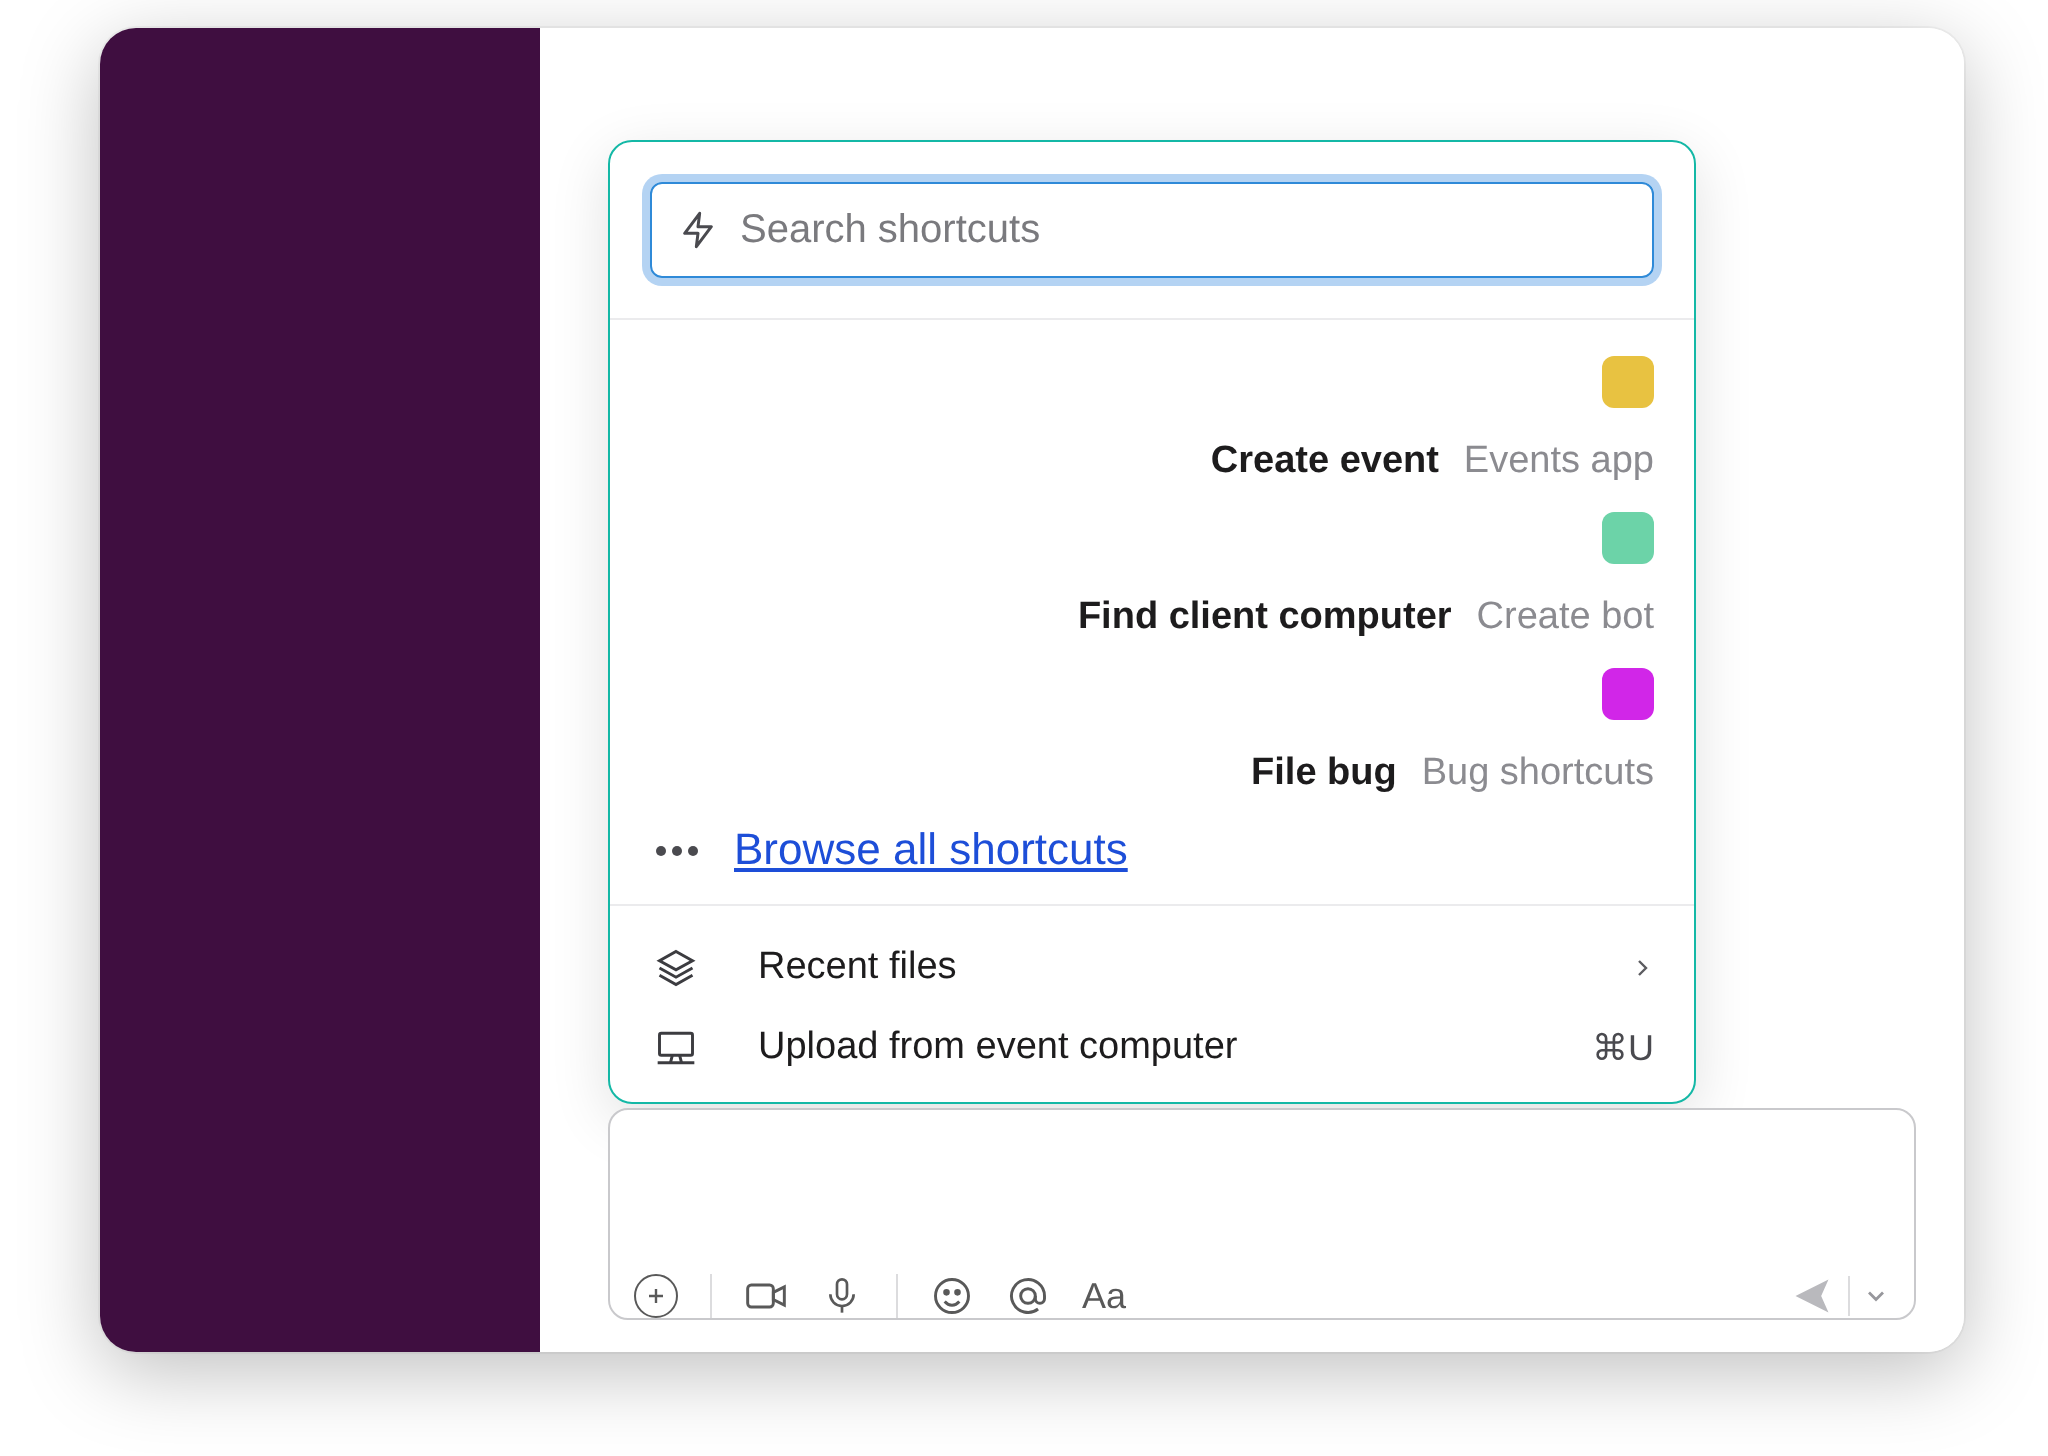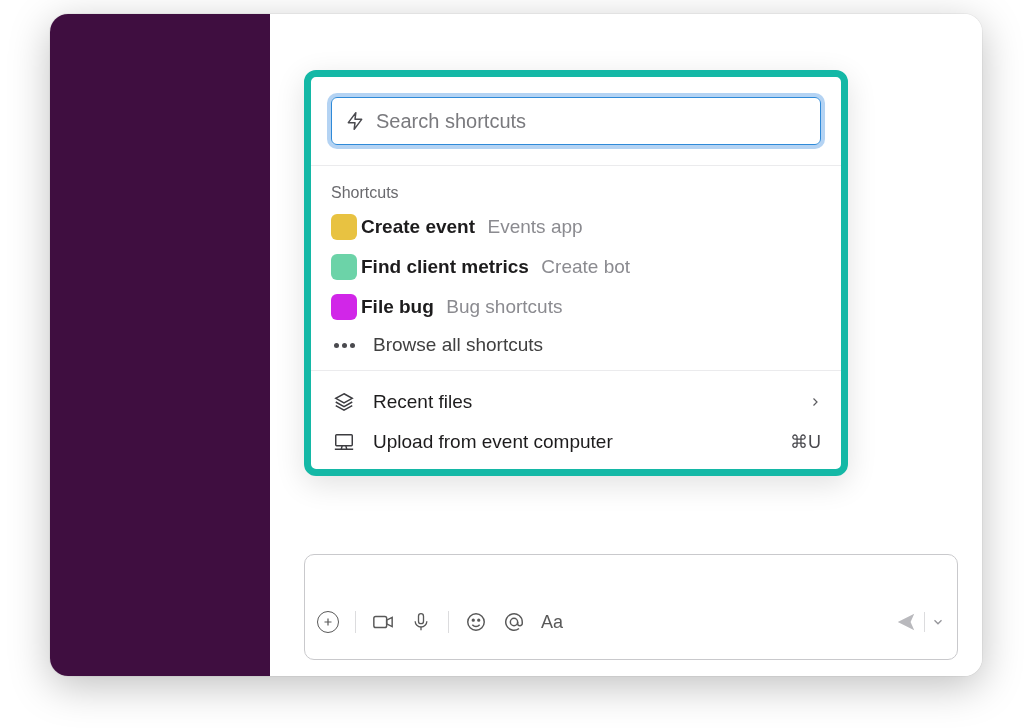--- a/index.html
+++ b/index.html
@@ -39,21 +39,21 @@
     border: 1px solid #c9c9cc;
     border-radius: 10px;
     background: #fff;
     display: flex;
     flex-direction: column;
     justify-content: flex-end;
   }
   .composer-toolbar {
     height: 48px;
     display: flex;
-    align-items: flex-start;
+    align-items: flex-end;
     padding: 0 12px;
     gap: 16px;
   }
   .toolbar-group {
     display: flex;
     align-items: center;
     gap: 16px;
   }
   .toolbar-sep {
     width: 1px;
@@ -69,21 +69,21 @@
   .send-group { display: flex; align-items: center; gap: 6px; }
   .send-icon { width: 24px; height: 22px; color: #b9b9bd; display:flex;align-items:center;justify-content:center;}
   .send-sep { width: 1px; height: 20px; background: #dcdcde; }
   .chev { width: 14px; height: 14px; color: #97979c; display:flex;align-items:center;justify-content:center;}
 
   .popup {
     position: absolute;
     left: 34px; top: 56px;
     width: 544px;
     background: #fff;
-    border: 7px solid #14b8a6;
+    border: 1px solid #14b8a6;
     border-radius: 12px;
     box-shadow: 0 8px 30px rgba(0,0,0,0.12);
     overflow: hidden;
   }
   .popup-search-wrap {
     padding: 20px 20px 20px 20px;
   }
   .search-field {
     display: flex;
     align-items: center;
@@ -120,23 +120,24 @@
     color: #6a6a6e;
     margin-bottom: 12px;
   }
   .shortcut-list, .attach-list {
     display: flex;
     flex-direction: column;
     gap: 14px;
   }
   .shortcut-item {
     display: flex;
-    align-items: center;
-    gap: 4px;
+    align-items: flex-end;
+    gap: 16px;
     cursor: pointer;
+    flex-direction: column;
   }
   .shortcut-swatch {
     width: 26px; height: 26px; border-radius: 6px;
   }
   .shortcut-title {
     font-size: 19px;
     font-weight: 700;
     color: #1d1c1d;
   }
   .shortcut-sub {
@@ -151,24 +152,24 @@
     gap: 16px;
     cursor: pointer;
   }
   .dots {
     width: 26px; display: flex; justify-content: center; gap: 3px;
   }
   .dots span {
     width: 5px; height: 5px; background: #4a4a4f; border-radius: 50%;
   }
   .browse-label {
-    font-size: 19px; color: #404040;
+    font-size: 22px; color: #1d4ed8; text-decoration: underline;
   }
   .attach-item {
-    display: flex; align-items: center; gap: 16px; cursor: pointer;
+    display: flex; align-items: center; gap: 28px; cursor: pointer;
   }
   .attach-icon {
     width: 26px; height: 26px; color: #3c3c40; display:flex;align-items:center;justify-content:center;
   }
   .attach-label { font-size: 19px; color: #1d1c1d; flex: 1; }
   .attach-right {
     font-size: 18px; color: #4a4a4f; display: flex; align-items: center; gap: 4px;
     min-width: 40px; justify-content: flex-end;
   }
   .chevron-right { width: 12px; height: 12px; color: #5c5c60; display:flex;align-items:center;justify-content:center;}
@@ -195,35 +196,34 @@
                 <path d="M13 2 L4 14 H12 L11 22 L20 10 H12 Z"></path>
               </svg>
           </span>
           <input class="search-input" type="text" placeholder="Search shortcuts" style="">
         </div>
       </div>
 
       <div class="popup-divider"></div>
 
       <div class="section">
-        <div class="section-heading">Shortcuts</div>
         <div class="shortcut-list">
 
           <div class="shortcut-item">
             <div class="shortcut-swatch" style="background:#e8c241"></div>
             <div>
               <span class="shortcut-title">Create event</span>
               <span class="shortcut-sub">Events app</span>
             </div>
           </div>
 
           <div class="shortcut-item">
             <div class="shortcut-swatch" style="background:#6cd3a8"></div>
             <div>
-              <span class="shortcut-title">Find client metrics</span>
+              <span class="shortcut-title">Find client computer</span>
               <span class="shortcut-sub">Create bot</span>
             </div>
           </div>
 
           <div class="shortcut-item">
             <div class="shortcut-swatch" style="background:#d126e8"></div>
             <div>
               <span class="shortcut-title">File bug</span>
               <span class="shortcut-sub">Bug shortcuts</span>
             </div>

